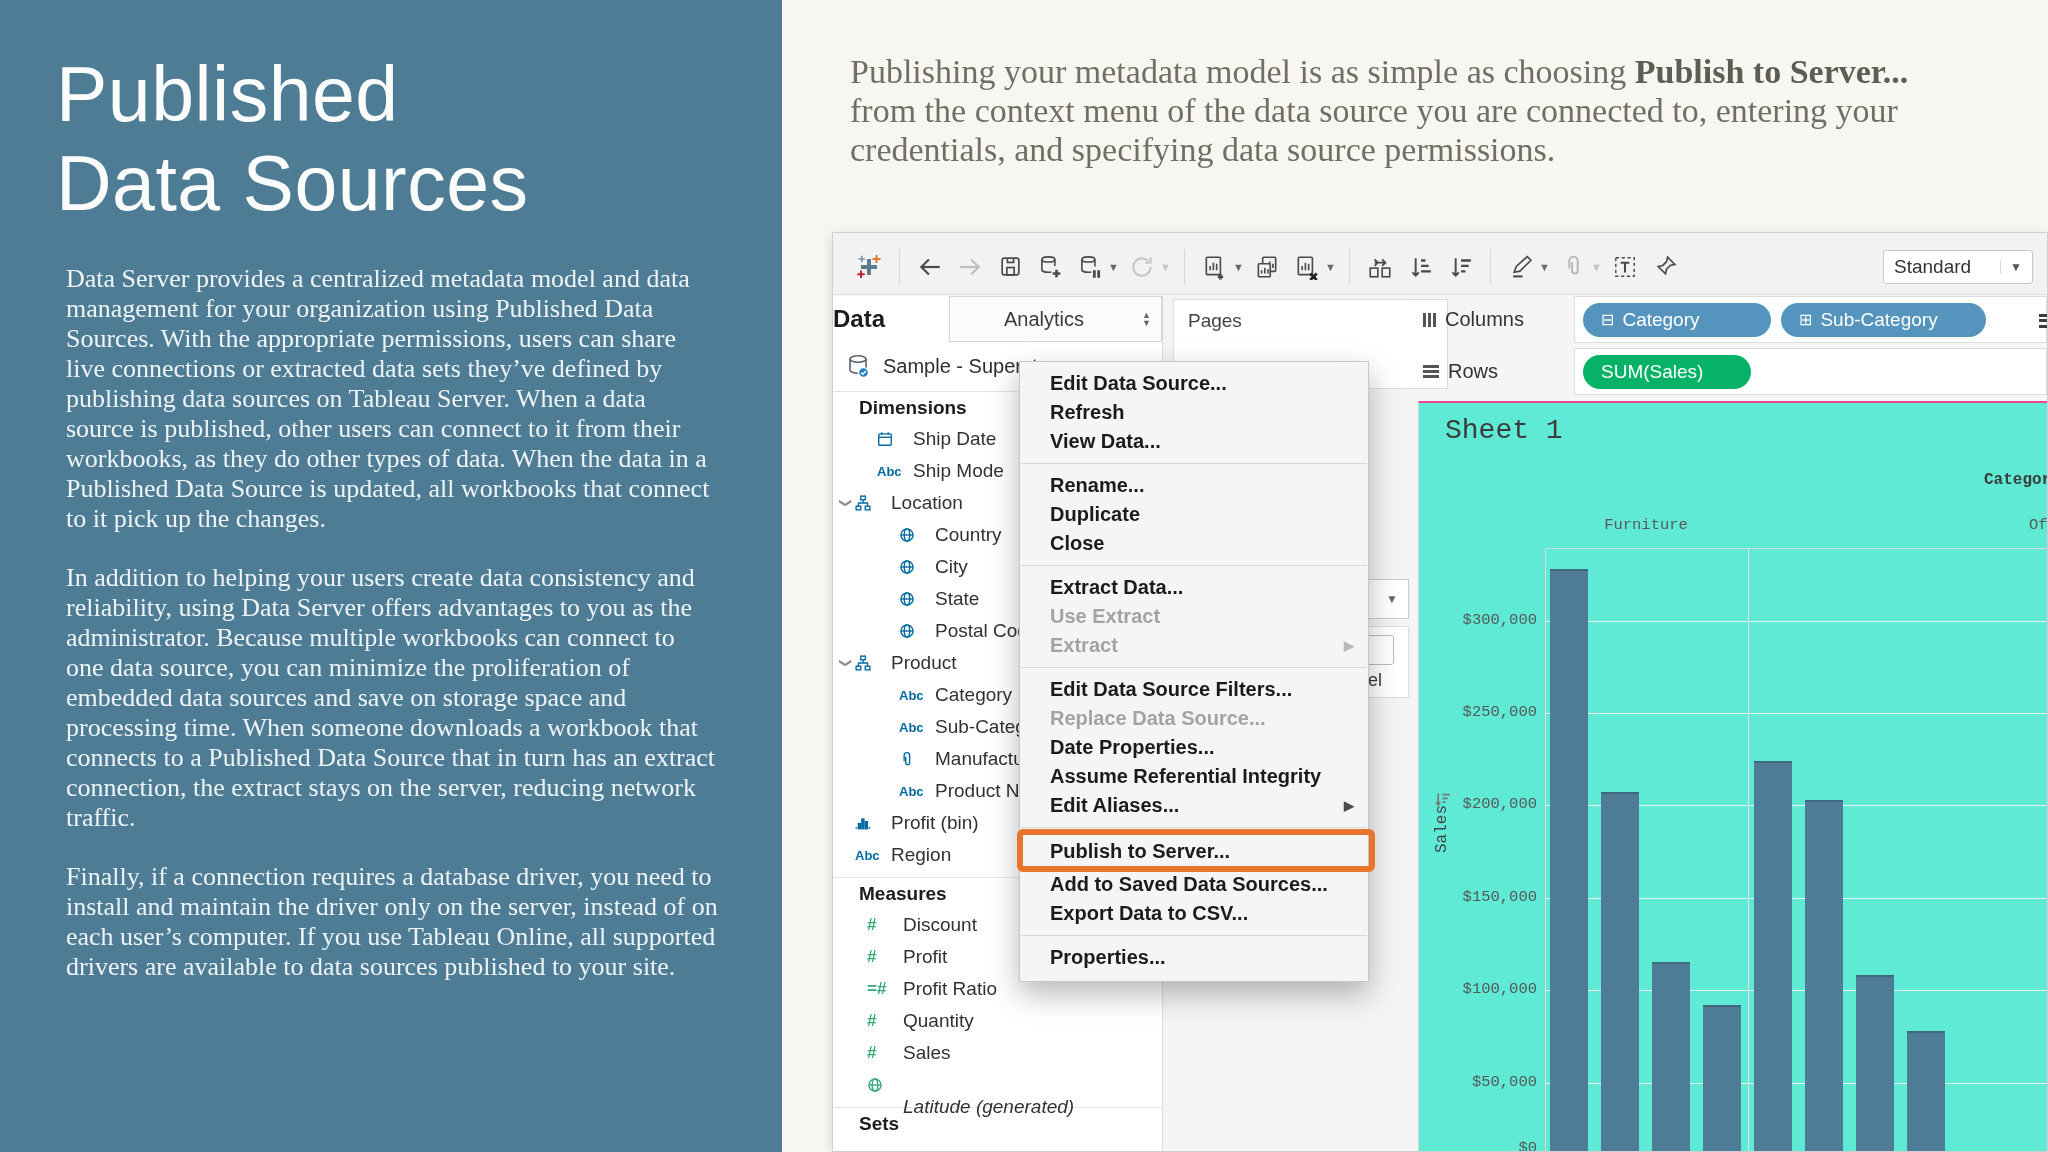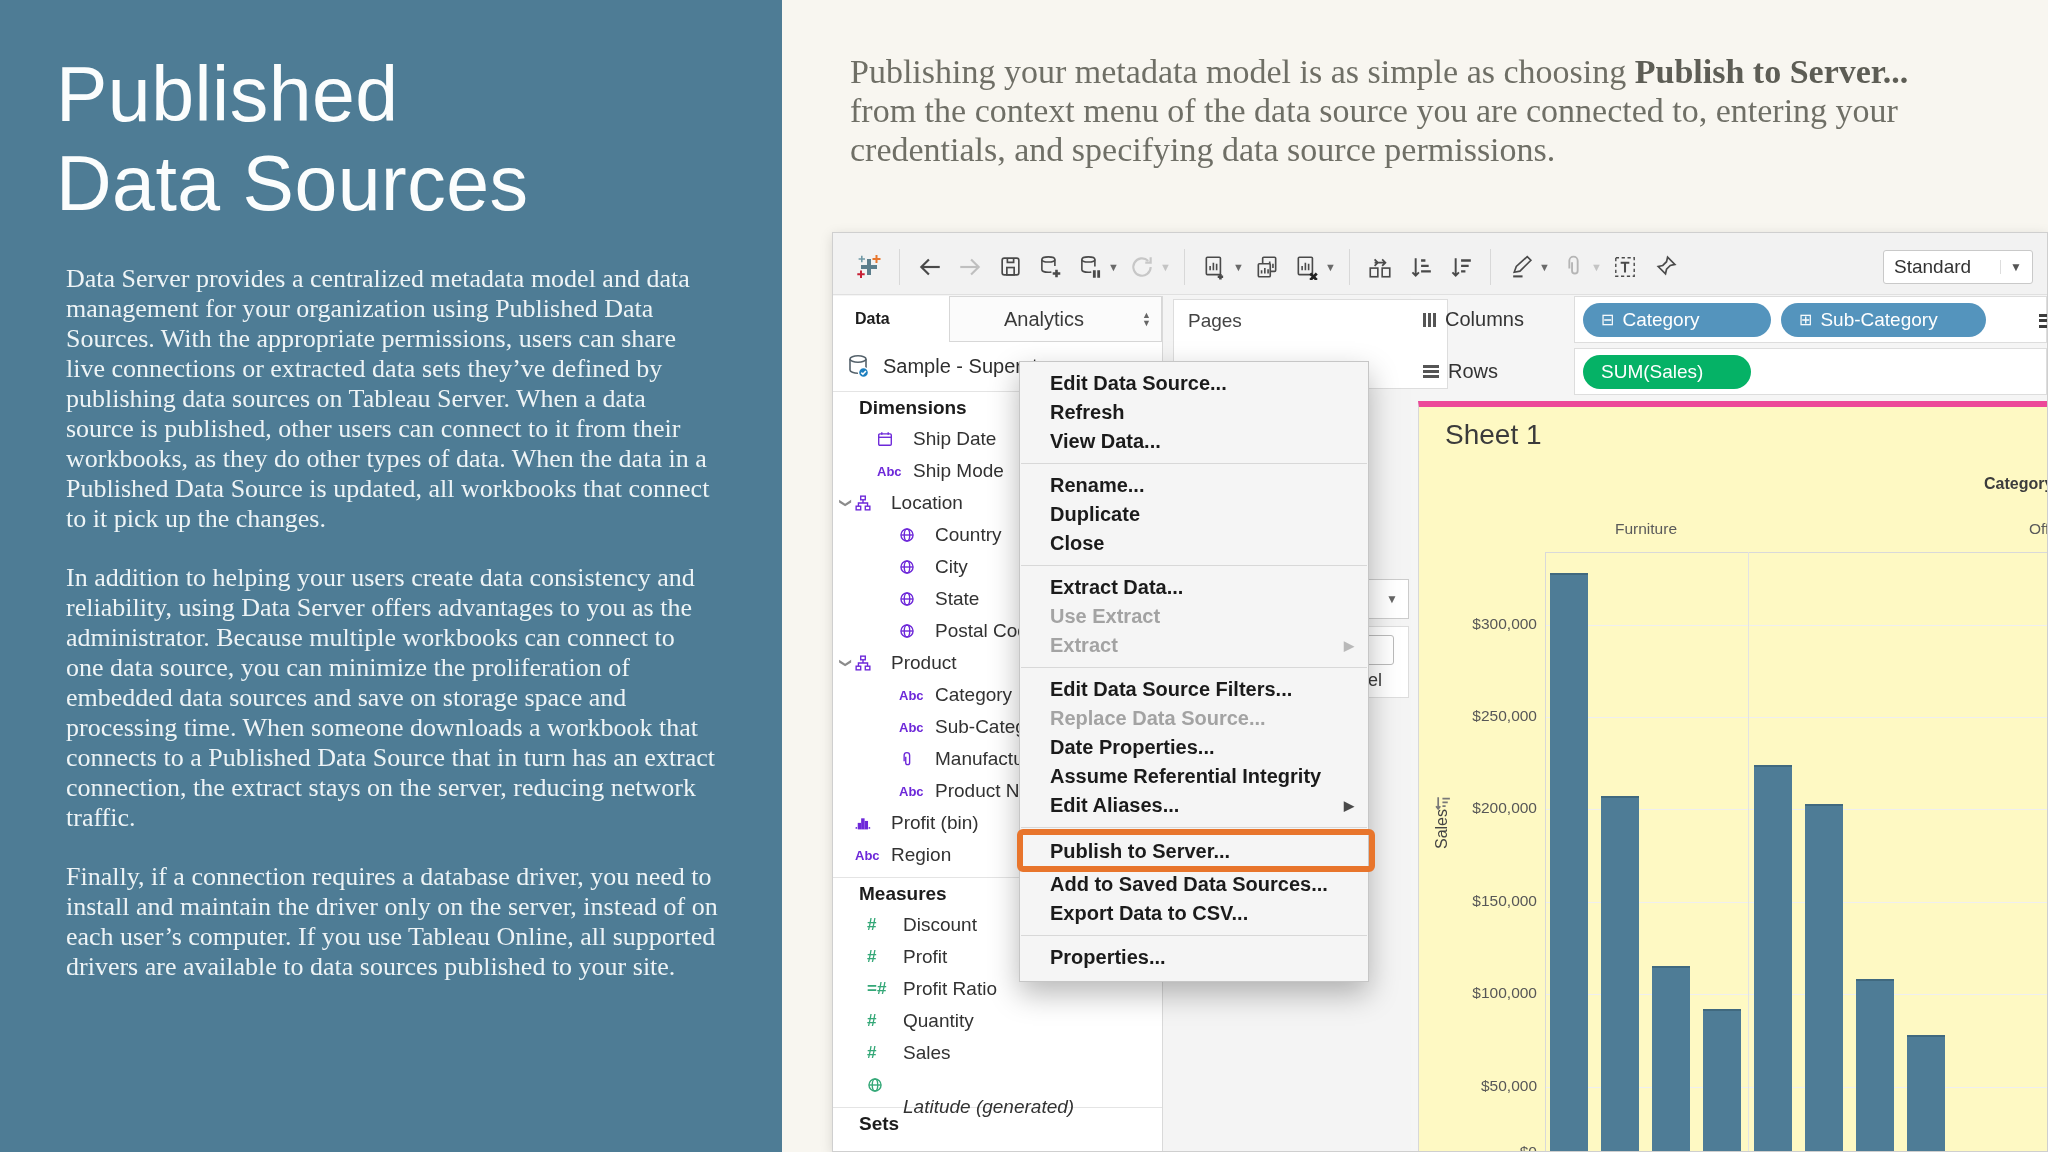--- a/index.html
+++ b/index.html
@@ -43,36 +43,36 @@
   .std-dd { margin-left:auto; width:150px; height:34px; border:1px solid #c9c9c9;
             background:#fff; border-radius:3px; display:flex; align-items:center;
             padding:0 10px; font-size:19px; color:#333; flex:0 0 auto; }
   .std-dd .car { margin-left:auto; color:#555; font-size:12px; border-left:1px solid #ddd;
                  padding-left:9px; }
 
   
   .datapane { position:absolute; left:0; top:63px; bottom:0; width:330px; background:#fff;
               border-right:1px solid #d9d9d9; }
   .tabs { height:46px; display:flex; align-items:stretch; }
-  .tab-data { width:116px; display:flex; align-items:center; padding-left:22px;
-              font-weight:700; font-size:16px; color:#1c1c1c; background:#fff; }
+  .tab-data { width:116px; display:flex; align-items:center; 
+              font-weight:700; font-size:24px; color:#1c1c1c; background:#fff; }
   .tab-analytics { flex:1; border:1px solid #d7d7d7; background:#fbfbfb; display:flex;
                    align-items:center; padding:0 10px 0 54px; font-size:20px; color:#3a3a3a; }
   .updown { margin-left:auto; color:#666; font-size:9px; line-height:8px; text-align:center; }
   .ds-row { height:49px; display:flex; align-items:center; padding-left:12px; }
   .ds-row .dbicon { width:30px; height:30px; position:relative; color:#55626b; }
   .ds-label { font-size:20px; color:#2f2f2f; margin-left:8px; white-space:nowrap; }
   .pane-div { border-top:1px solid #e4e4e4; margin:0 0 0 0; }
   .pane-h { height:31px; display:flex; align-items:center; padding-left:26px;
             font-weight:700; font-size:19px; color:#1c1c1c; }
   .field-row { height:32px; display:flex; align-items:center; white-space:nowrap; }
   .chev { width:18px; color:#8b8b8b; font-size:12px; text-align:center; flex:0 0 auto; }
   .ficon { width:30px; height:18px; display:flex; align-items:center; flex:0 0 auto;
            font-weight:700; }
-  .ficon.blue { color:#6d28d9; } .ficon.green { color:#35a878; }
+  .ficon.blue { color:#0369a1; } .ficon.green { color:#35a878; }
   .abc-t { font-size:13px; font-weight:600; letter-spacing:0; }
   .hash-t { font-size:17px; font-weight:700; }
   .flabel { font-size:19px; color:#323232; margin-left:6px; }
   .flabel.it { font-style:italic;margin-top:44px; }
 
   
   .cards { position:absolute; left:330px; top:63px; bottom:0; width:248px; background:#f4f4f4; }
   .card { background:#fff; border:1px solid #ddd; }
   .pages-card { position:absolute; left:10px; top:3px; width:275px; height:90px; }
   .card-label { padding:10px 0 0 14px; font-size:19px; color:#444; }
@@ -96,22 +96,22 @@
   .pill { height:34px; border-radius:17px; color:#fff; font-size:19px; display:flex;
           align-items:center; padding:0 18px; gap:8px; white-space:nowrap; }
   .pill .pfx { font-size:16px; opacity:.95; }
   .pill.dim { background:#5494bd; } .pill.meas { background:#05b266; }
   .colicon { display:inline-flex; gap:2px; } .colicon i { width:3px; height:14px; background:#555; }
   .rowicon i { display:block; width:16px; height:2.6px; background:#555; margin:2.4px 0; }
   .well-frag { position:absolute; right:-9px; top:14px; }
   .well-frag i { display:block; width:16px; height:3px; background:#3c3c3c; margin:2.5px 0; }
 
   
-  .sheet { position:absolute; left:585px; right:0; top:168px; bottom:0; background:#fef9c3;
-           border-top:6px solid #ec4899; border-left:1px solid #d8d8d8; overflow:hidden; }
+  .sheet { position:absolute; left:585px; right:0; top:168px; bottom:0; background:#5eead4;
+           border-top:2px solid #ec4899; border-left:1px solid #d8d8d8; overflow:hidden;font-family:Liberation Mono, monospace; }
   .sheet-title { position:absolute; left:26px; top:12px; font-size:28px; color:#3b3b3b; }
   .field-lbl { position:absolute; left:565px; top:68px; font-size:16px; font-weight:700;
                color:#3c3c3c; white-space:nowrap; }
   .colhead { position:absolute; top:113px; font-size:15.5px; color:#5a5a5a; white-space:nowrap; }
   .axisline-v { position:absolute; width:1px; background:#d9d9d9; }
   .headline { position:absolute; height:1px; background:#d9d9d9; }
   .gridline { position:absolute; height:1px; background:#efefef; }
   .ytick { position:absolute; width:82px; text-align:right; font-size:15.5px; color:#575757; }
   .bar { position:absolute; background:#4e7c96; border-top:2px solid #40697f; }
   .ylabel { position:absolute; left:14px; top:402px; writing-mode:vertical-rl;

